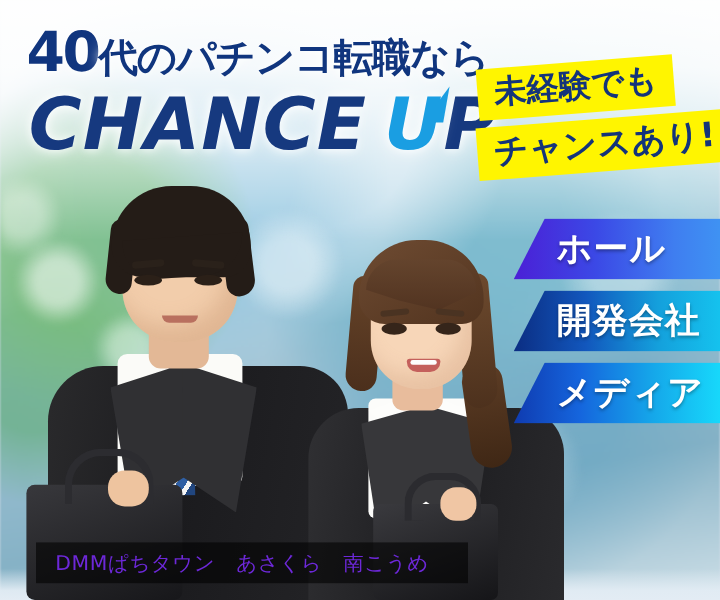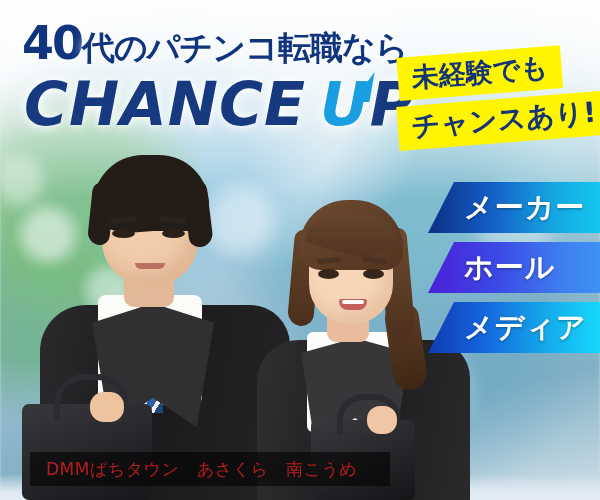--- a/index.html
+++ b/index.html
@@ -314,21 +314,21 @@
 
   
   .caption-band {
     position:absolute; left:30px; top:452px;
     width:360px; height:34px;
     background:rgba(0,0,0,.58);
     display:flex; align-items:center;
     padding-left:16px;
   }
   .caption-text {
-    color:#b91c1c;
+    color:#6d28d9;
     font-family:"DejaVu Sans", sans-serif;
     font-size:17px;
     letter-spacing:.5px;
     white-space:nowrap;
   }
 </style>
 </head>
 <body>
 
 <div id="banner">
@@ -391,22 +391,22 @@
   <div class="logo">
     <span>CHANCE</span><span class="up-u">U</span><span class="up-p">P</span>
   </div>
 
   <div class="badge">
     <div class="badge-line l1">未経験でも</div>
     <div class="badge-line l2">チャンスあり!</div>
   </div>
 
   <div class="bars">
-    <div class="bar b1">メーカー</div>
     <div class="bar b2">ホール</div>
+    <div class="bar b3">開発会社</div>
     <div class="bar b5">メディア</div>
   </div>
 
   <div class="caption-band">
     <span class="caption-text">DMMぱちタウン　あさくら　南こうめ</span>
   </div>
 
 </div>
 
 </body></html>

